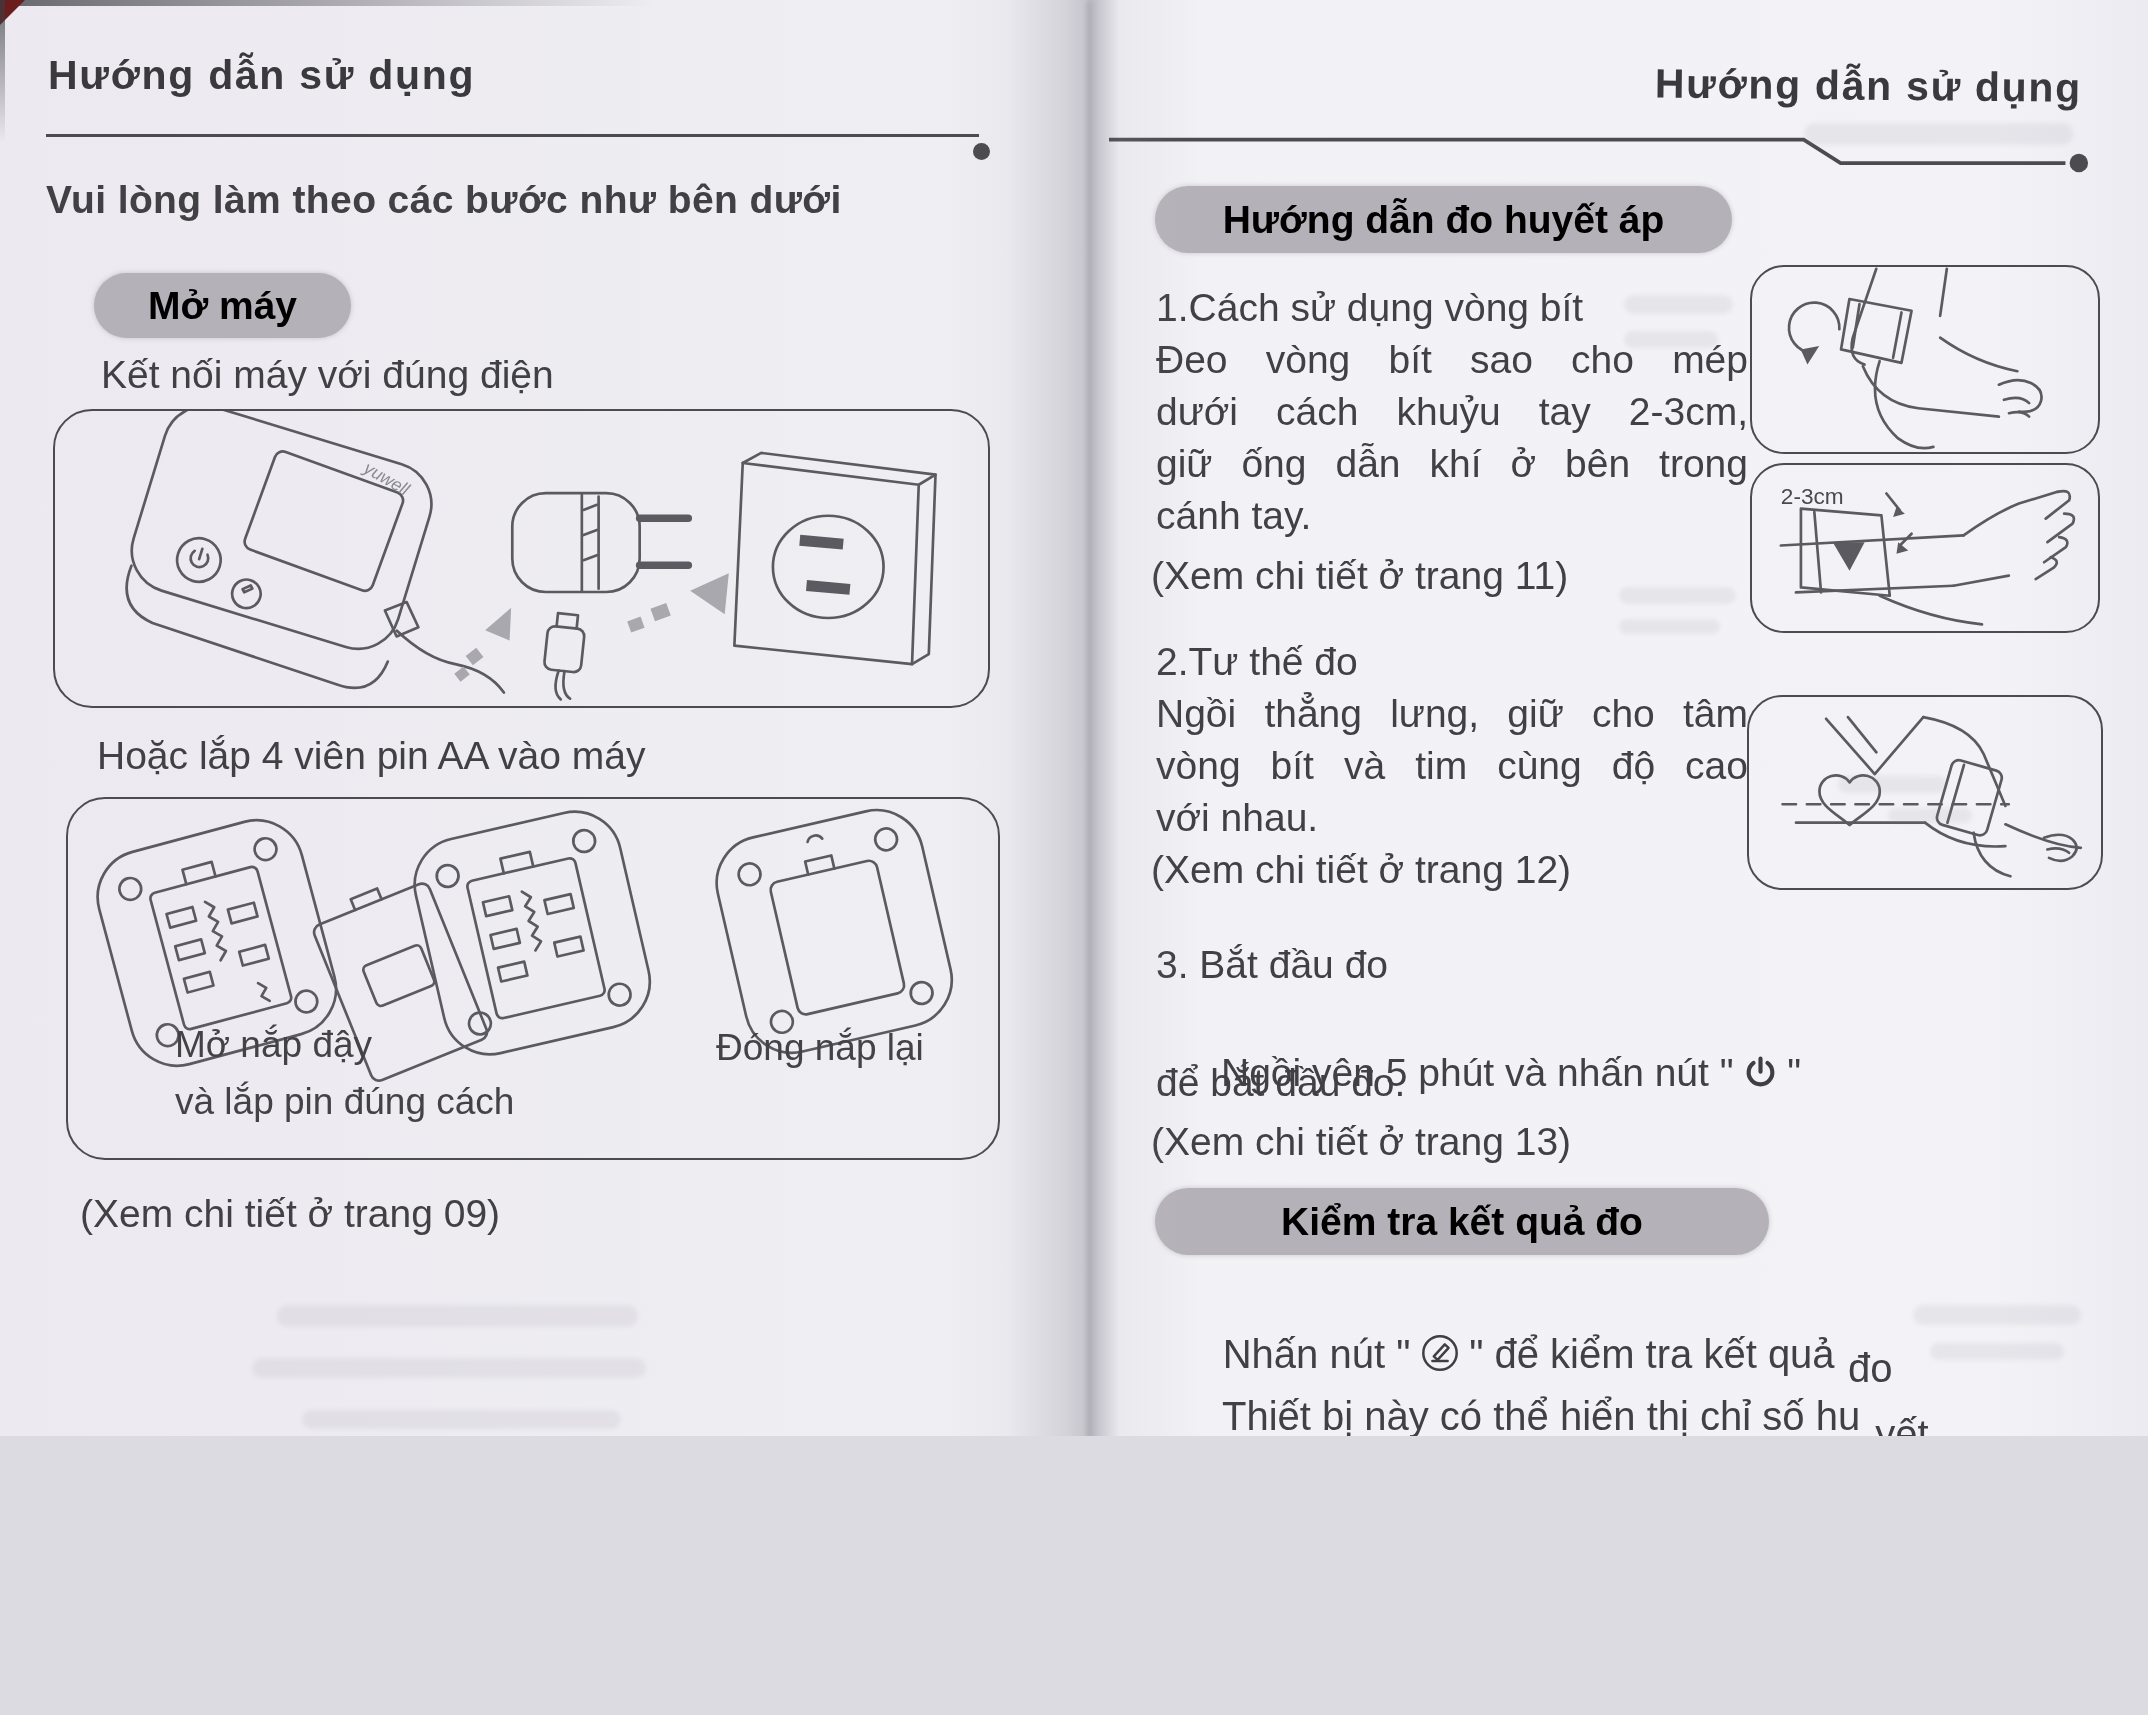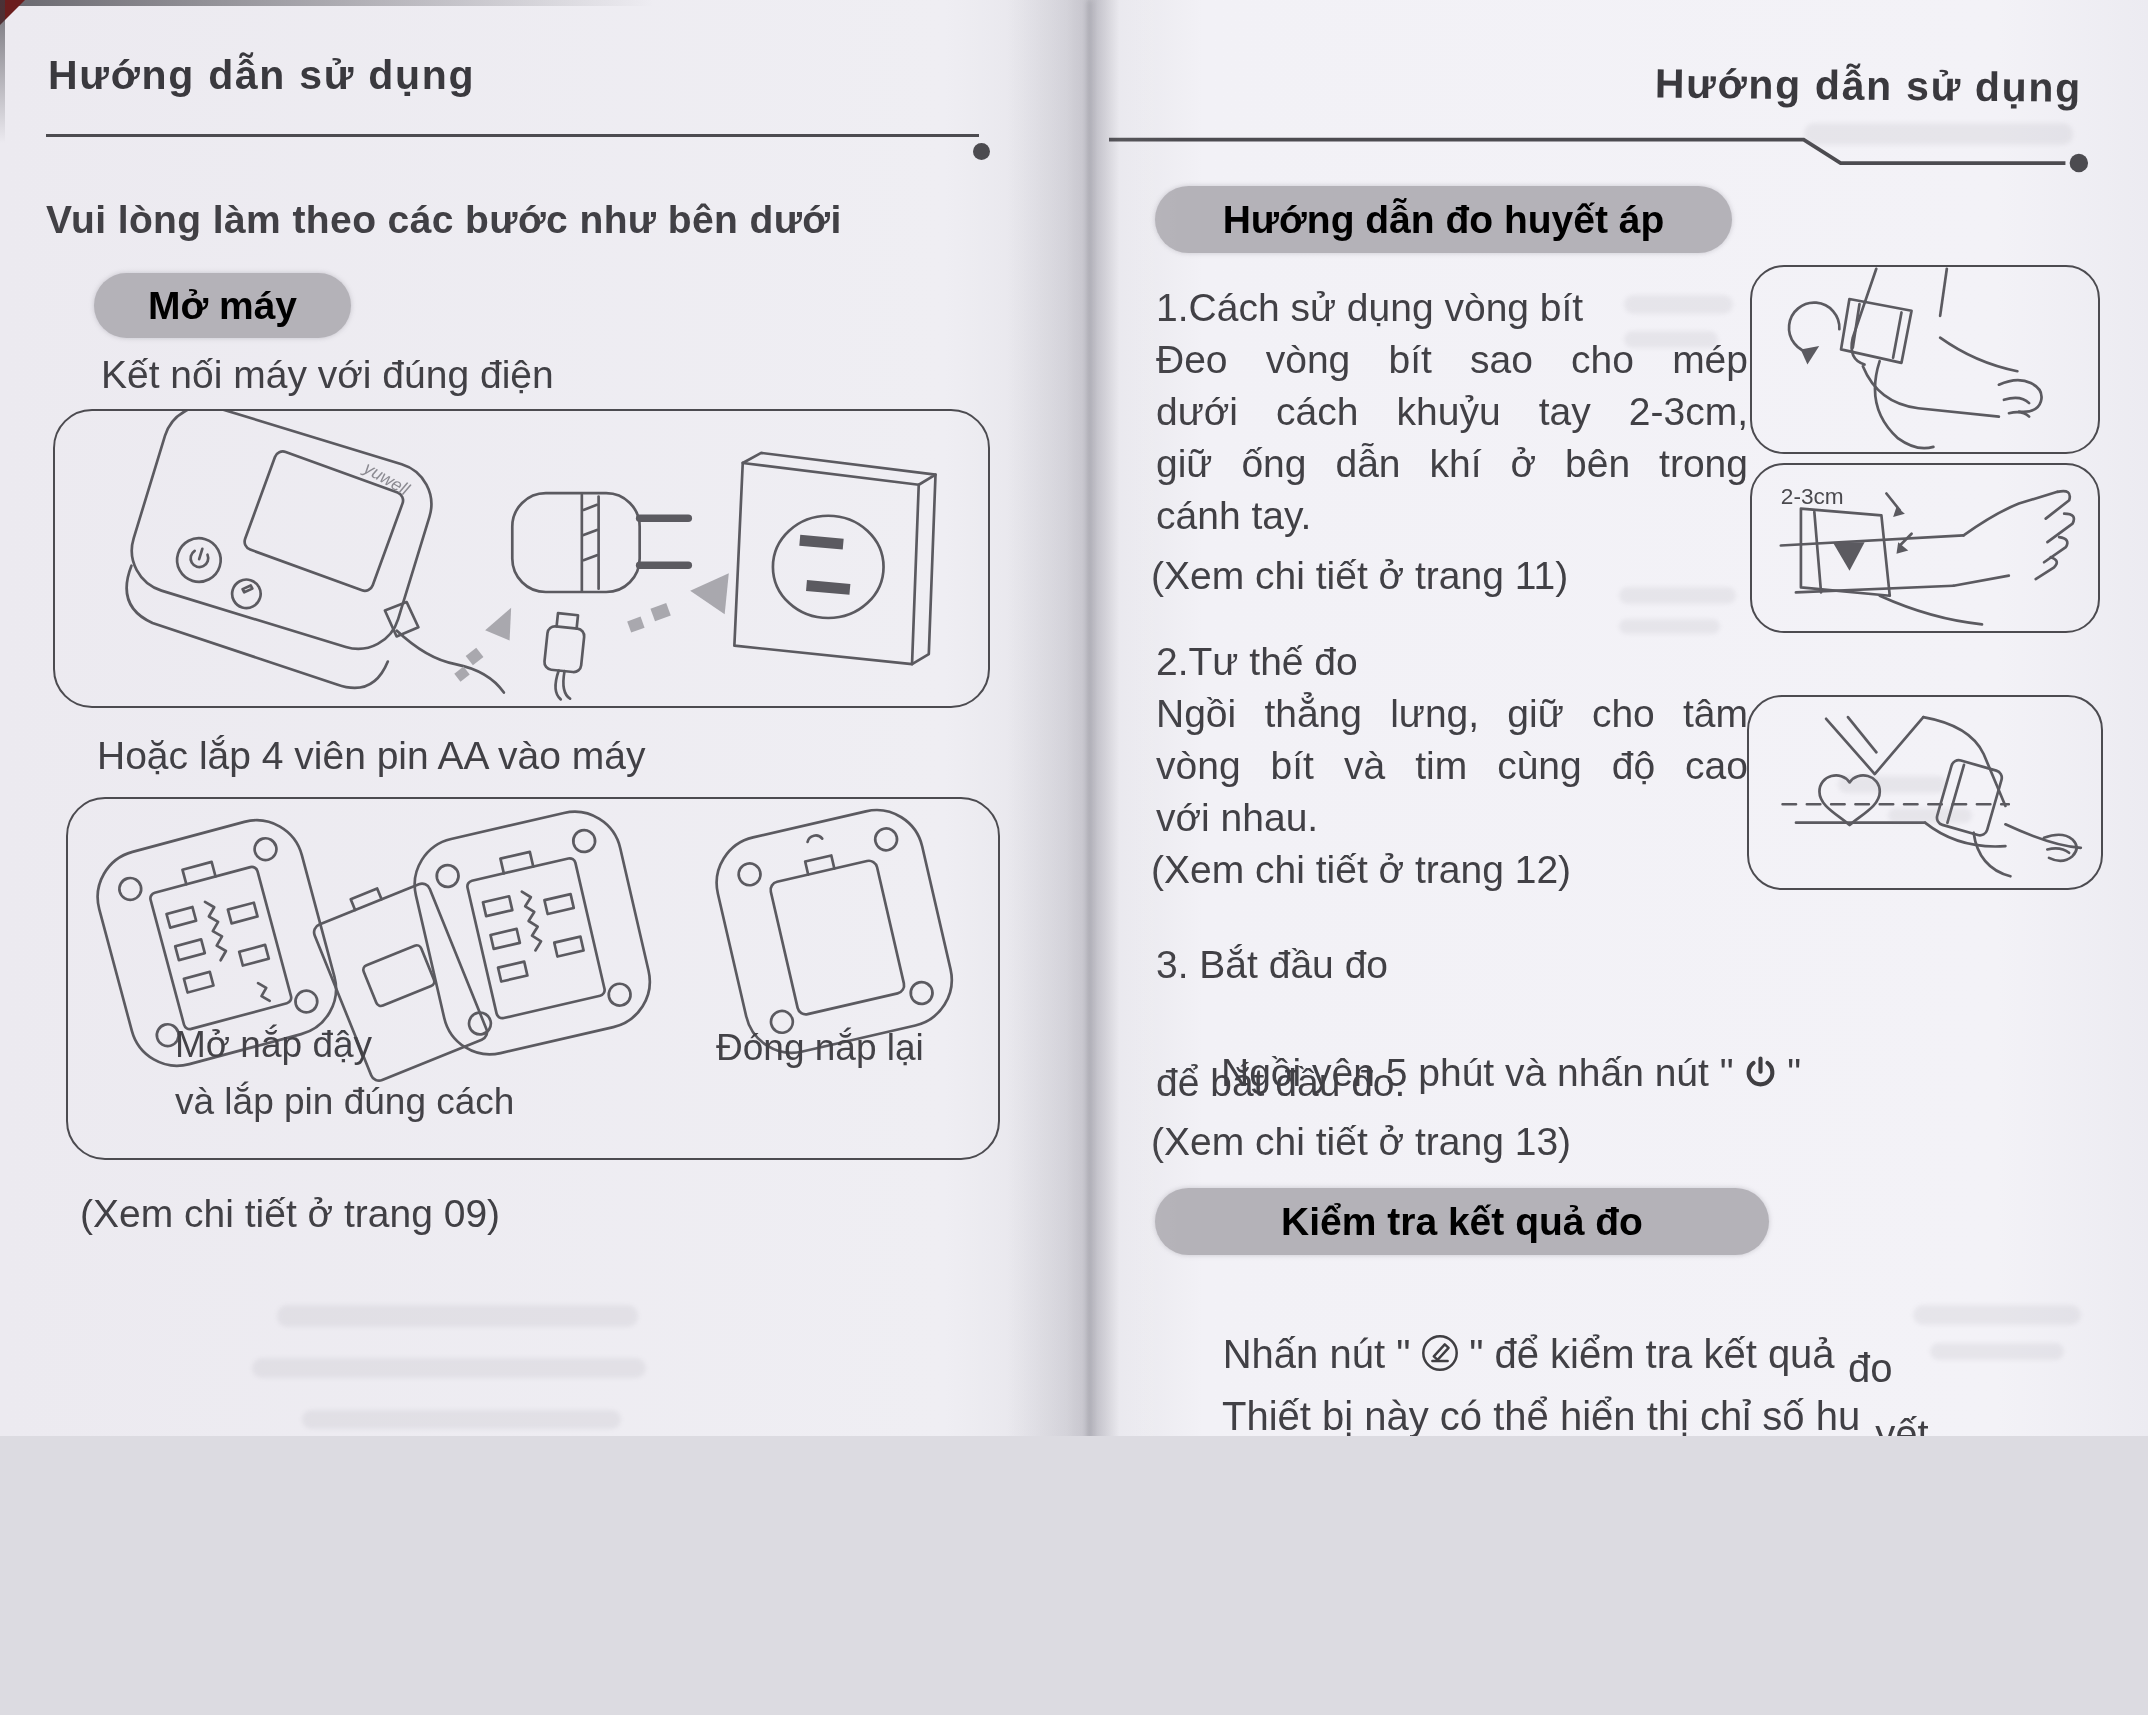--- a/index.html
+++ b/index.html
@@ -36,21 +36,21 @@
 <body>
 
 <div id="canvas">
 
   <div>
 
     <div class="abs txt bold" style="left:48px;top:50px;font-size:41px;letter-spacing:1.7px;color:#3a393e;">Hướng dẫn sử dụng</div>
     <div class="abs rule" style="left:46px;top:134px;width:933px;"></div>
     <div class="abs ruledot" style="left:973px;top:143px;"></div>
 
-    <div class="abs txt bold" style="left:46px;top:196px;letter-spacing:0.4px;">Vui lòng làm theo các bước như bên dưới</div>
+    <div class="abs txt bold" style="left:46px;top:176px;letter-spacing:0.4px;">Vui lòng làm theo các bước như bên dưới</div>
 
     <div class="abs pill" style="left:94px;top:273px;width:257px;height:65px;">Mở máy</div>
 
     <div class="abs txt" style="left:101px;top:351px;">Kết nối máy với đúng điện</div>
 
     <div class="abs ibox" style="left:53px;top:409px;width:933px;height:295px;">
       <svg class="abs" style="left:0;top:0;" width="933" height="295" viewBox="0 0 1112 352">
 
         <g class="ln" transform="translate(55,10)">
           <g transform="rotate(17 200 160)">

